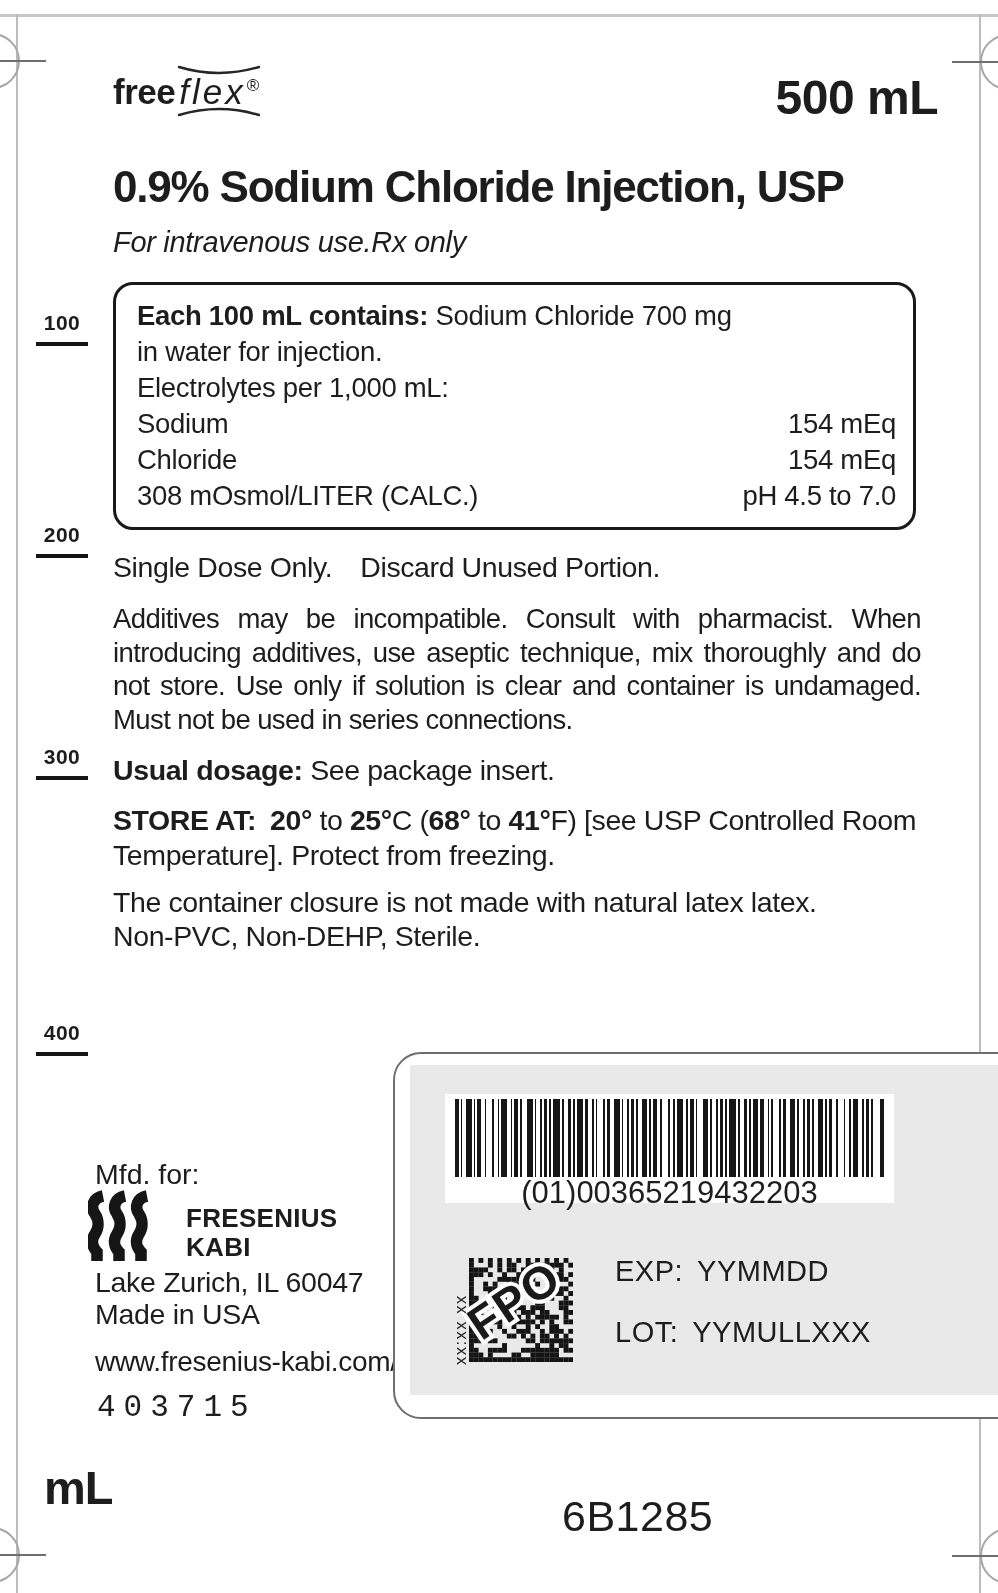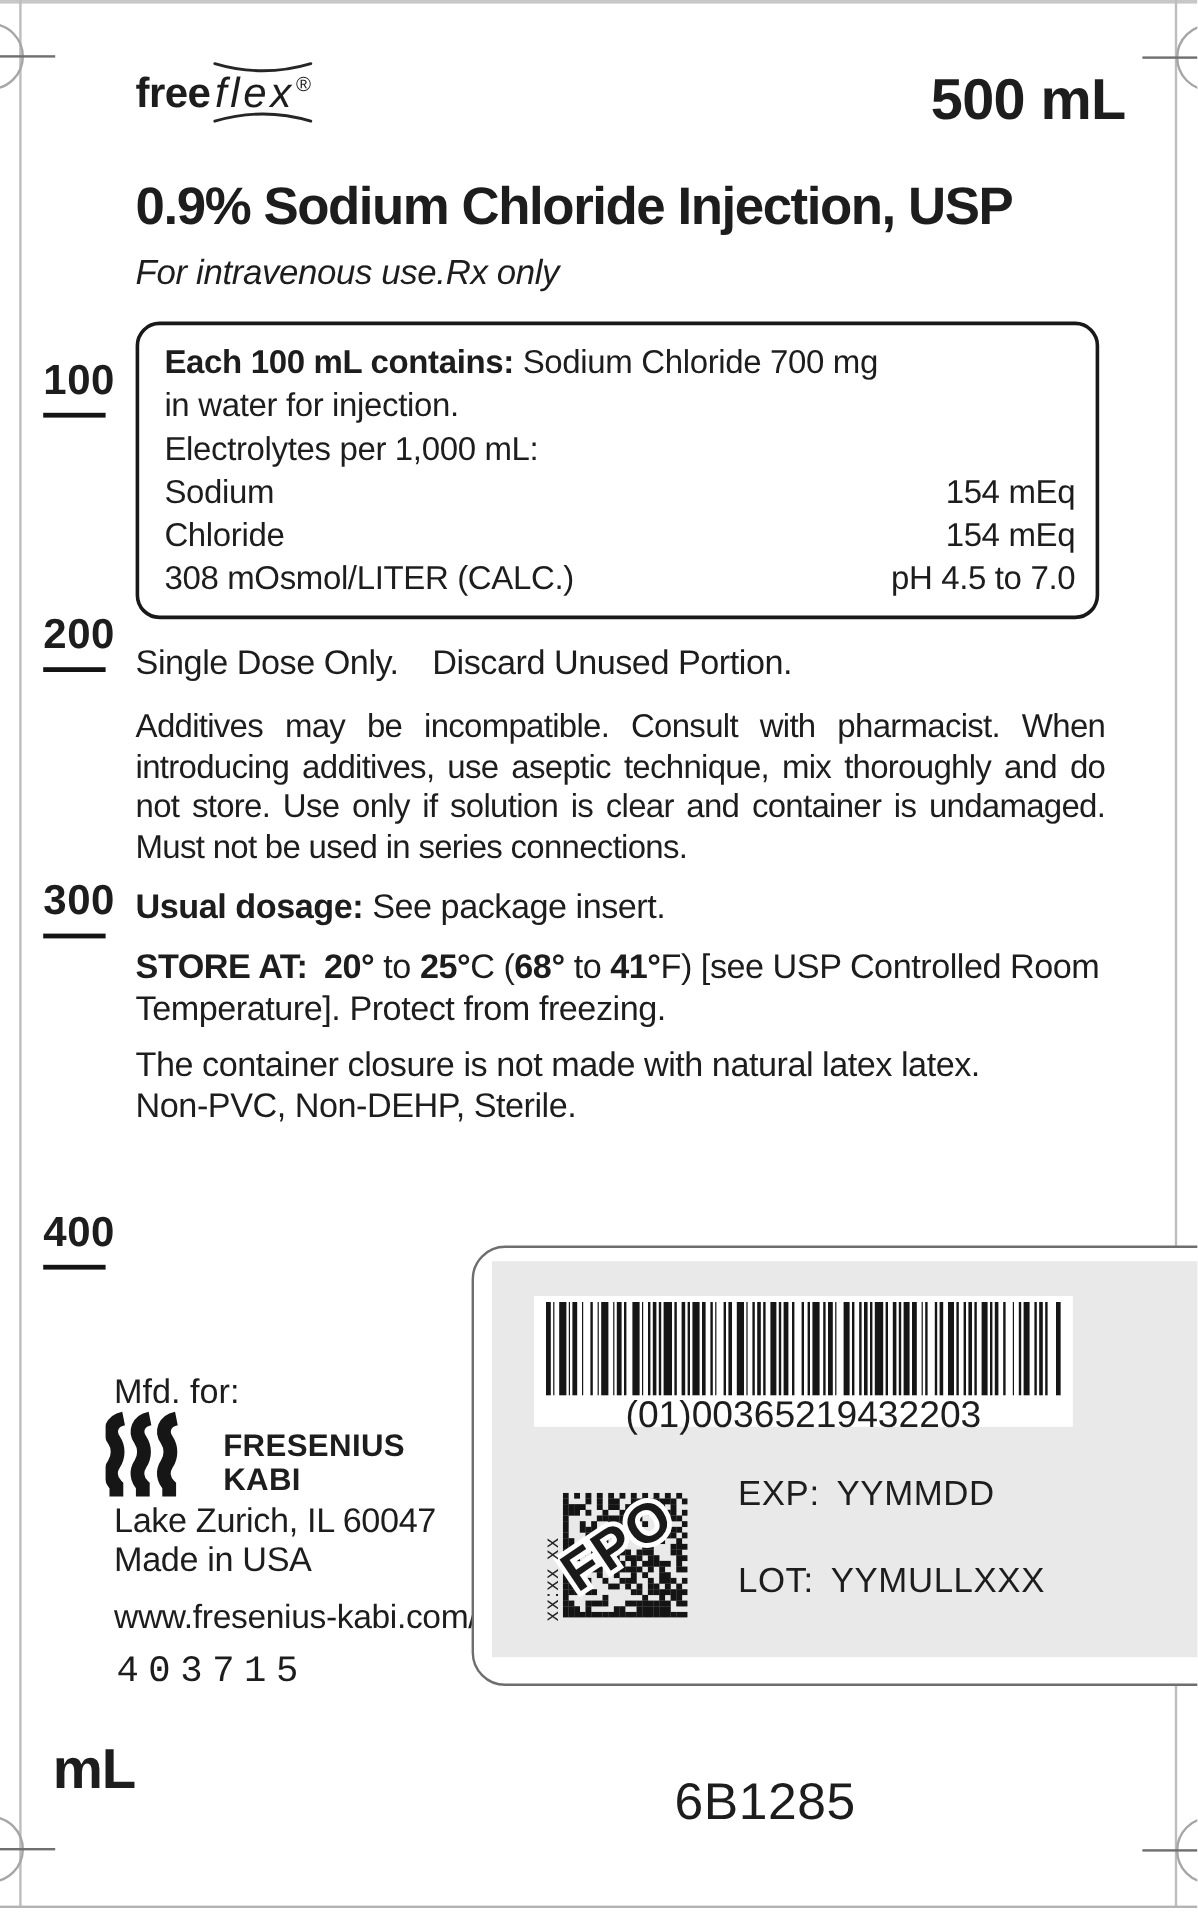--- a/index.html
+++ b/index.html
@@ -1,20 +1,20 @@
 <!DOCTYPE html>
 <html><head>
 <meta charset="utf-8">
 <style>
   html,body{margin:0;padding:0;background:#fff;}
   .sheet{
     position:relative; width:998px; height:1593px; background:#ffffff;
     overflow:hidden; font-family:"Liberation Sans",sans-serif; color:#1d1d1e;
   }
-  .abs{position:absolute;}
+  .abs{position:absolute;margin-top:14px;}
   .b{font-weight:bold;}
   
   .edge-top{left:0; top:0; width:998px; height:3px; background:#c7c7c7;}
   .edge-bottom{left:0; top:1588px; width:998px; height:2px; background:#b3b3b3;}
   .edge-left{left:16px; top:0; width:2px; height:1590px; background:#bdbdbd;}
   .edge-right{left:979px; top:0; width:2px; height:1590px; background:#bdbdbd;}
   .reg-circle{border:2px solid #a6a6a6; border-radius:50%; width:52px; height:52px; background:transparent;}
   .reg-tick{height:2px; background:#6f6f6f;}
   
   .brand{left:113px; top:58px; font-size:35px; letter-spacing:0;}
@@ -36,21 +36,21 @@
   }
   .comprow{display:flex; justify-content:space-between;}
   
   .stmt{left:113px; width:808px; font-size:28.5px; letter-spacing:-0.4px;}
   .single{top:537px;}
   .additives{top:588px; font-size:27.5px; line-height:33.5px; letter-spacing:-0.6px; text-align:justify;}
   .dosage{top:740px;}
   .storage{top:789px; line-height:35px;}
   .latex{top:871px; line-height:34px;}
   
-  .mark{left:36px; width:52px; text-align:center; font-size:35px; font-weight:bold;
+  .mark{left:36px; width:52px; text-align:center; font-size:21px; font-weight:bold;
         border-bottom:4px solid #141414; padding-bottom:7px; letter-spacing:0.5px;}
   .m100{top:297px;} .m200{top:509px;} .m300{top:731px;} .m400{top:1007px;}
   .unit{left:44px; top:1446px; font-size:47px; font-weight:bold; letter-spacing:-1px;}
   
   .mfdfor{left:95px; top:1144px; font-size:28.5px;}
   .fklogo{left:88px; top:1176px;}
   .fkname{left:186px; top:1190px; font-size:26px; font-weight:bold; line-height:29px; letter-spacing:0.3px;}
   .address{left:95px; top:1252px; font-size:28.5px; letter-spacing:-0.3px;}
   .origin{left:95px; top:1284px; font-size:28.5px; letter-spacing:-0.3px;}
   .website{left:95px; top:1332px; font-size:28px; letter-spacing:-0.3px;}
@@ -65,21 +65,21 @@
   .bcbox{position:absolute; left:50px; top:40px; width:449px; height:109px; background:#ffffff;}
   .bcbars{position:absolute; left:10px; top:5px; width:429px; height:78px; overflow:hidden;}
   .bctext{position:absolute; left:0; top:81px; width:100%; text-align:center; font-size:31px; letter-spacing:0;}
   .dmx{position:absolute; left:74px; top:204px; width:104px; height:104px;}
   .fpo{position:absolute; left:56px; top:190px; width:140px; height:132px; pointer-events:none;}
   .vtime{
     position:absolute; left:56px; top:311px; width:106px; height:18px;
     transform:rotate(-90deg); transform-origin:0 0;
     font-size:16.5px; letter-spacing:1.5px; color:#252525;
   }
-  .exp{position:absolute; left:220px; top:189px; font-size:29px; letter-spacing:0.5px;}
+  .exp{position:absolute; left:220px; top:201px; font-size:29px; letter-spacing:0.5px;}
   .lot{position:absolute; left:220px; top:262px; font-size:29px; letter-spacing:0.5px;}
   .exp .val,.lot .val{margin-left:14px;}
 </style>
 </head>
 <body>
 
 <div class="sheet">
 
   <div class="abs edge-top"></div>
   <div class="abs edge-left"></div>

